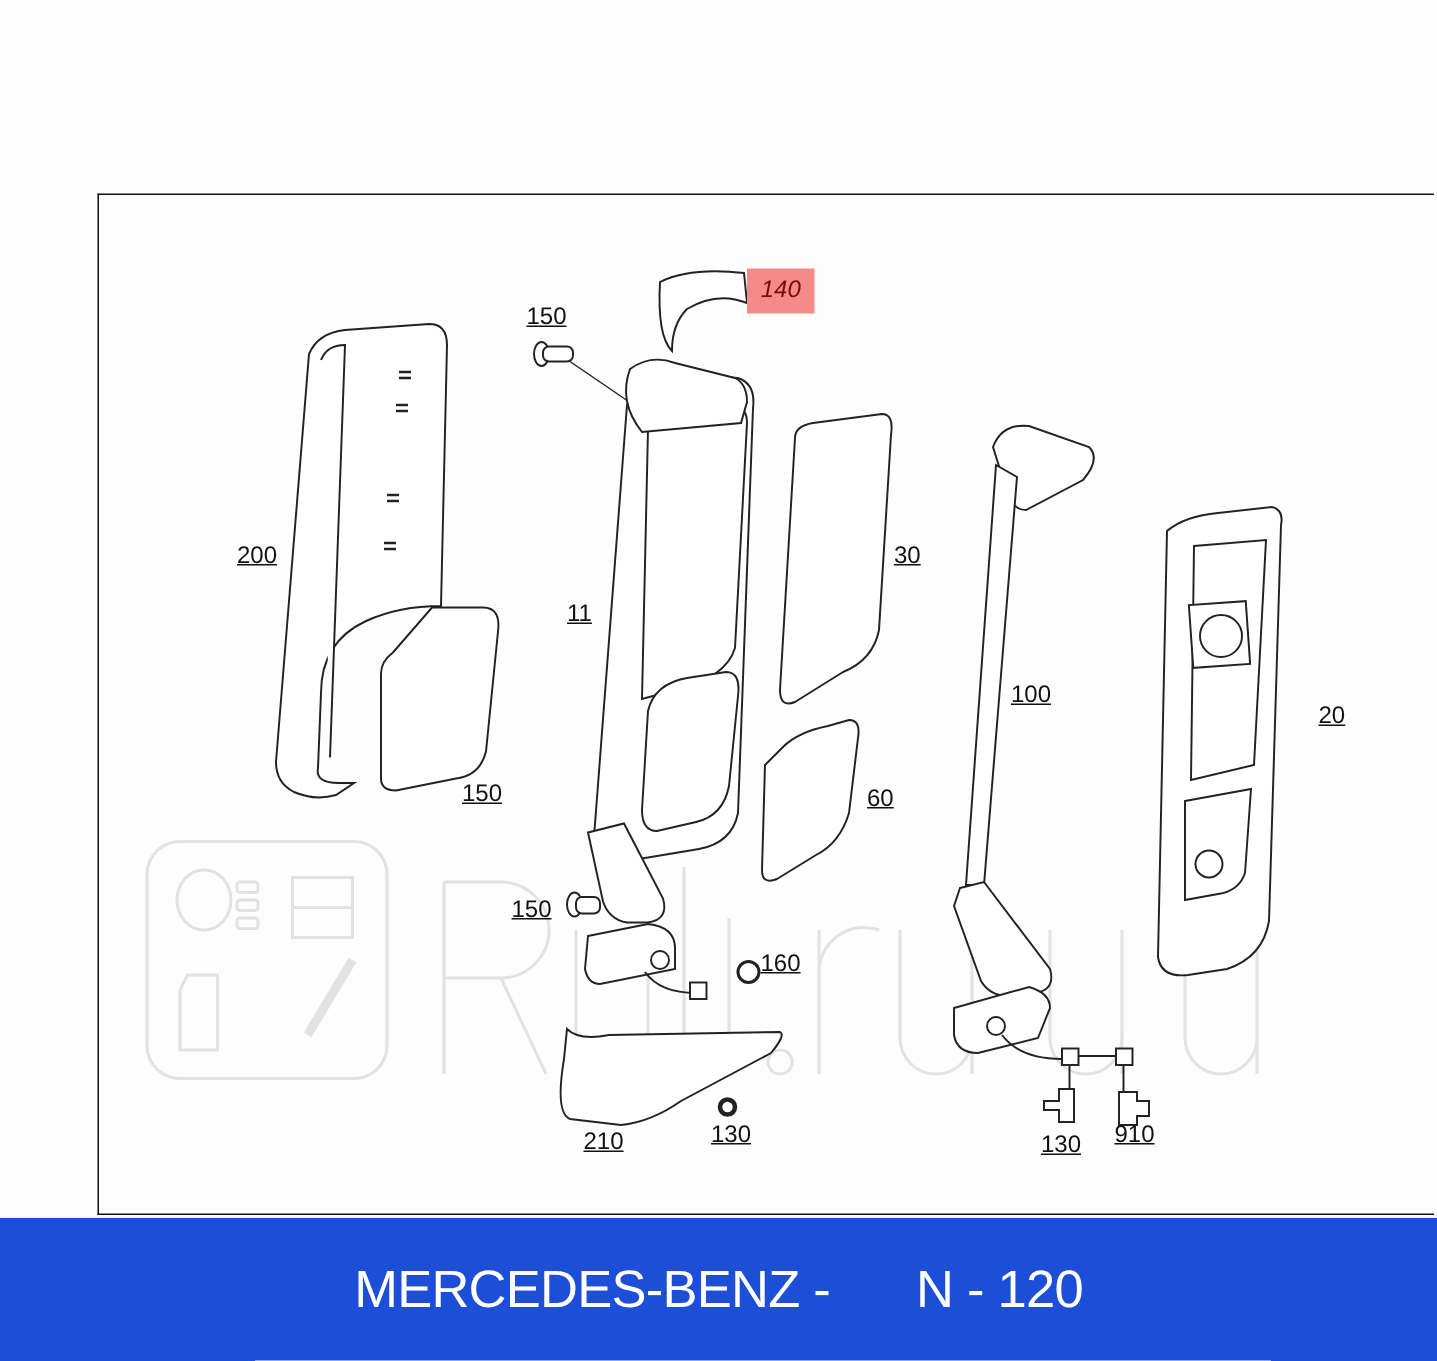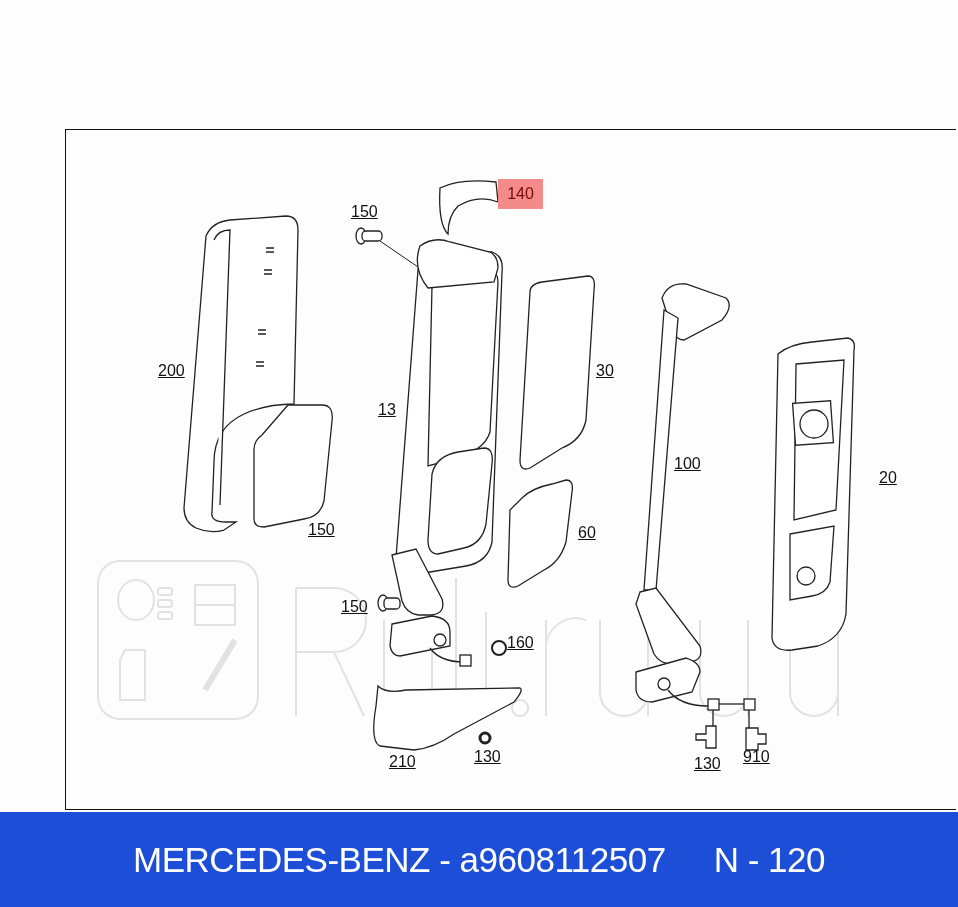--- a/index.html
+++ b/index.html
@@ -1,20 +1,20 @@
 <!DOCTYPE html>
 <html><head>
 <meta charset="utf-8">
 <style>
   html, body { margin:0; padding:0; }
   body { width:958px; height:907px; background:#fdfdfd; position:relative; overflow:hidden; font-family:"Liberation Sans", sans-serif; }
   .frame { position:absolute; left:65px; top:129px; width:890px; height:679px; border:1.5px solid #111; border-right:none; background:#fdfdfd; }
   .diagram { position:absolute; left:0; top:0; width:958px; height:907px; }
   .lbl { position:absolute; font-size:16px; color:#111; line-height:1;text-decoration:underline; }
-  .hl { position:absolute; left:498px; top:179px; width:45px; height:30px; background:#f58a8a; color:#7a0a0a; font-size:16px; display:flex; align-items:center; justify-content:center; }
+  .hl { position:absolute; left:498px; top:179px; width:45px; height:30px; background:#f58a8a; color:#7a0a0a; font-size:16px; display:flex; align-items:center; justify-content:center;font-style:italic; }
   .footer { position:absolute; left:0; top:812px; width:958px; height:95px; background:#1d4ed8; color:#ffffff; display:flex; align-items:center; justify-content:center; font-size:35px; letter-spacing:-0.5px; }
   .footer .gap { display:inline-block; width:48px; }
 </style>
 </head>
 <body>
 
 <div class="frame"></div>
 
 <svg class="diagram" viewBox="0 0 958 907" width="958" height="907">
 
@@ -111,28 +111,28 @@
       <path d="M696 734 h10 v-8 h10 v22 h-10 v-8 h-10 z"></path>
       <path d="M746 728 h12 v6 h8 v10 h-8 v6 h-12 z"></path>
     </g>
   </g>
 </svg>
 
 <div class="hl">140</div>
 
 <span class="lbl" style="left:351px;top:204px">150</span>
 <span class="lbl" style="left:158px;top:363px">200</span>
-<span class="lbl" style="left:378px;top:402px">13</span>
+<span class="lbl" style="left:378px;top:402px">11</span>
 <span class="lbl" style="left:596px;top:363px">30</span>
 <span class="lbl" style="left:674px;top:456px">100</span>
 <span class="lbl" style="left:879px;top:470px">20</span>
 <span class="lbl" style="left:308px;top:522px">150</span>
 <span class="lbl" style="left:578px;top:525px">60</span>
 <span class="lbl" style="left:341px;top:599px">150</span>
 <span class="lbl" style="left:507px;top:635px">160</span>
 <span class="lbl" style="left:389px;top:754px">210</span>
 <span class="lbl" style="left:474px;top:749px">130</span>
 <span class="lbl" style="left:694px;top:756px">130</span>
 <span class="lbl" style="left:743px;top:749px">910</span>
 
 <div class="footer">
-  <span>MERCEDES-BENZ</span>&nbsp;<span>-</span>&nbsp;<span>a9608112507</span><span class="gap"></span><span>N - 120</span>
+  <span>MERCEDES-BENZ</span>&nbsp;<span>-</span>&nbsp;<span class="gap"></span><span>N - 120</span>
 </div>
 
 </body></html>

